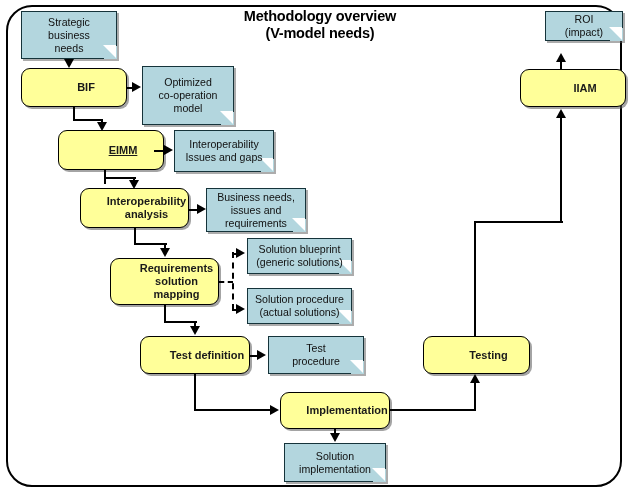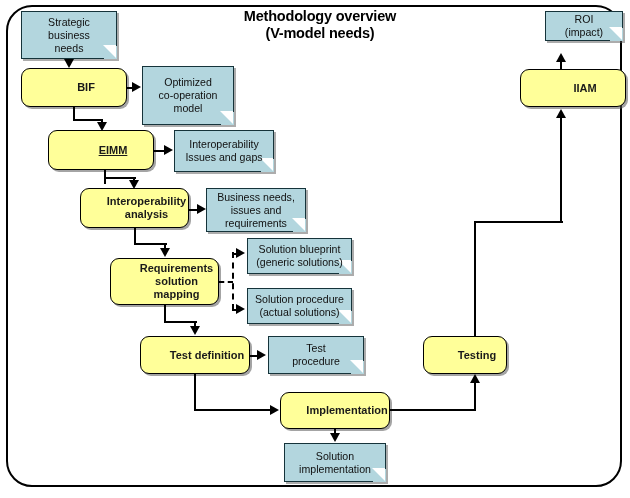--- a/index.html
+++ b/index.html
@@ -137,21 +137,21 @@
         <div>ROI</div>
         <div>(impact)</div>
       </span>
     <span class="fold"></span>
   </div>
 
   <div class="proc" style="left:21px;top:68px;width:106px;height:39px;">
     <span>BIF</span>
   </div>
 
-  <div class="proc" style="left:48px;top:130px;width:106px;height:40px;text-decoration:underline;">
+  <div class="proc" style="left:58px;top:130px;width:106px;height:40px;text-decoration:underline;">
     <span>EIMM</span>
   </div>
 
   <div class="proc" style="left:80px;top:188px;width:109px;height:40px;">
     <span>
         <div>Interoperability</div>
         <div>analysis</div>
       </span>
   </div>
 
@@ -164,21 +164,21 @@
   </div>
 
   <div class="proc" style="left:140px;top:336px;width:110px;height:38px;">
     <span>Test definition</span>
   </div>
 
   <div class="proc" style="left:280px;top:392px;width:110px;height:37px;">
     <span>Implementation</span>
   </div>
 
-  <div class="proc" style="left:423px;top:336px;width:84px;height:38px;justify-content:center;">
+  <div class="proc" style="left:423px;top:336px;width:107px;height:38px;justify-content:center;">
     <span>Testing</span>
   </div>
 
   <div class="proc" style="left:512px;top:69px;width:106px;height:38px;margin-left:8px;">
     <span>IIAM</span>
   </div>
 
   <div class="ln lnv" style="left:68px;top:59px;height:7px;"></div>
   <div class="arrow ar-down" style="left:64px;top:59px;"></div>
 

